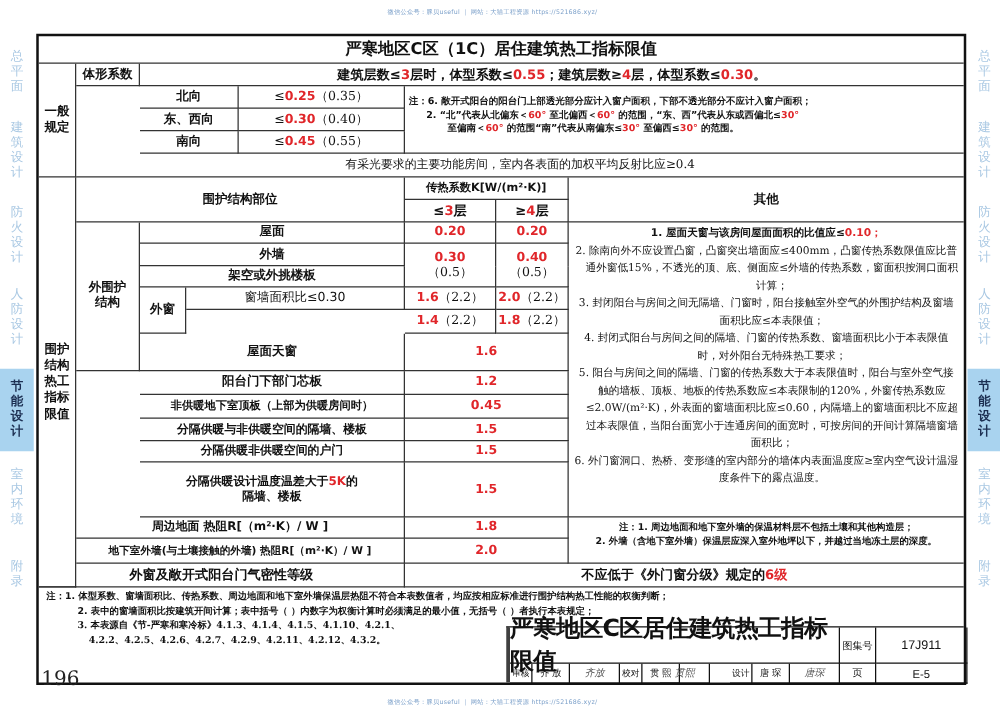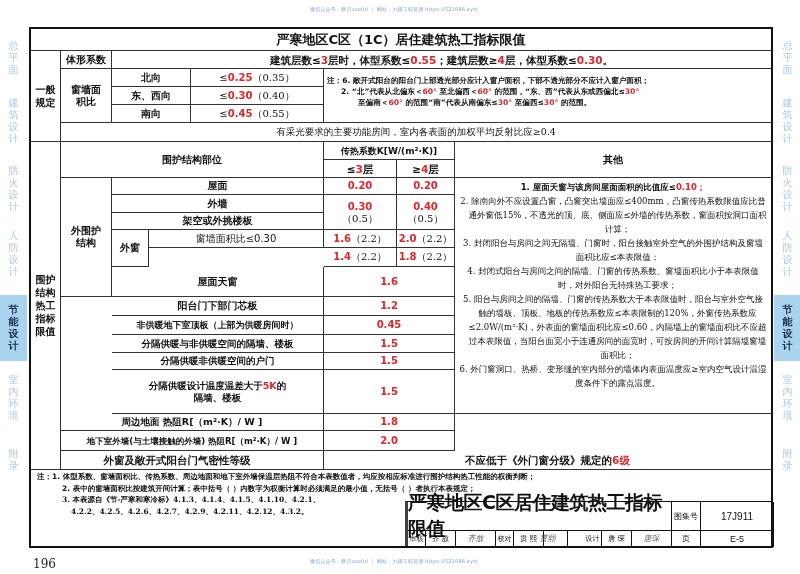--- a/index.html
+++ b/index.html
@@ -34,21 +34,21 @@
 
   .bottom-notes { position: absolute; left: 0; top: 439px; width: 740px; font-size: 7.5px; line-height: 11.5px; font-weight: bold; padding: 3px 6px; }
   .bottom-notes p.sub { padding-left: 25px; }
   .bottom-notes p.sub2 { padding-left: 34px; }
 
   .tb { position: absolute; border-top: 1px solid #111; border-left: 3px solid #404040; }
   .tb .c { position: absolute; border-right: 1px solid #111; border-bottom: 1px solid #111; display: flex; align-items: center; justify-content: center; font-size: 8px; font-family: Liberation Sans, sans-serif; }
   .tb .big { font-size: 19px; font-weight: bold; font-family: "DejaVu Sans", sans-serif; letter-spacing: -0.5px; }
   .sig { font-family: "DejaVu Serif", serif; font-style: italic; color: #555; font-size: 8px; }
 
-  .page-number { position: absolute; left: 33px; top: 557px; font-family: "DejaVu Serif", serif; font-size: 12px; color: #222; }
+  .page-number { position: absolute; left: 33px; top: 533px; font-family: "DejaVu Serif", serif; font-size: 16px; color: #222; }
 </style>
 </head>
 <body>
 
 <div class="watermark wm-top">微信公众号：豚贝useful ｜ 网站：大猫工程资源 https://521686.xyz/</div>
 
 <div class="side left">
   <div class="tab" style="top:0;height:55px">
       <span>总</span>
       <span>平</span>
@@ -144,21 +144,20 @@
       <span class="red">3</span>
       <span>层时，体型系数≤</span>
       <span class="red">0.55</span>
       <span>；建筑层数≥</span>
       <span class="red">4</span>
       <span>层，体型系数≤</span>
       <span class="red">0.30</span>
       <span>。</span>
   </div>
 
-  <div class="cell" style="left:30px;top:40px;width:51px;height:54px;padding:0 8px">窗墙面积比</div>
 
   <div class="cell" style="left:81px;top:40px;width:79px;height:18px">北向</div>
   <div class="cell" style="left:160px;top:40px;width:133px;height:18px;font-weight:normal">
       <span>≤</span>
       <span class="red" style="font-weight:bold">0.25</span>
       <span class="serif">（0.35）</span>
     </div>
 
   <div class="cell" style="left:81px;top:58px;width:79px;height:18px">东、西向</div>
   <div class="cell" style="left:160px;top:58px;width:133px;height:18px;font-weight:normal">
@@ -265,20 +264,26 @@
       <p>6. 外门窗洞口、热桥、变形缝的室内部分的墙体内表面温度应≥室内空气设计温湿度条件下的露点温度。</p>
     </div>
   </div>
 
   <div class="cell" style="left:30px;top:385px;width:263px;height:17px;font-size:9.5px">周边地面 热阻R[（m²·K）/ W ]</div>
   <div class="cell red" style="left:293px;top:385px;width:131px;height:17px">1.8</div>
 
   <div class="cell" style="left:30px;top:402px;width:263px;height:20px;font-size:8.5px">地下室外墙(与土壤接触的外墙) 热阻R[（m²·K）/ W ]</div>
   <div class="cell red" style="left:293px;top:402px;width:131px;height:20px">2.0</div>
 
+  <div class="cell noR" style="left:424px;top:385px;width:316px;height:37px;display:block">
+    <div class="note-small" style="left:0;top:0;width:316px">
+      <p>注：1. 周边地面和地下室外墙的保温材料层不包括土壤和其他构造层；</p>
+      <p>2. 外墙（含地下室外墙）保温层应深入室外地坪以下，并越过当地冻土层的深度。</p>
+    </div>
+  </div>
 
   <div class="cell" style="left:0;top:422px;width:293px;height:19px;font-size:10.5px">外窗及敞开式阳台门气密性等级</div>
   <div class="cell noR" style="left:293px;top:422px;width:447px;height:19px;font-size:10.5px">
       <span>不应低于《外门窗分级》规定的</span>
       <span class="red">6级</span>
     </div>
 
   <div class="bottom-notes">
     <p>注：1. 体型系数、窗墙面积比、传热系数、周边地面和地下室外墙保温层热阻不符合本表数值者，均应按相应标准进行围护结构热工性能的权衡判断；</p>
     <p class="sub">2. 表中的窗墙面积比按建筑开间计算；表中括号（ ）内数字为权衡计算时必须满足的最小值，无括号（ ）者执行本表规定；</p>

